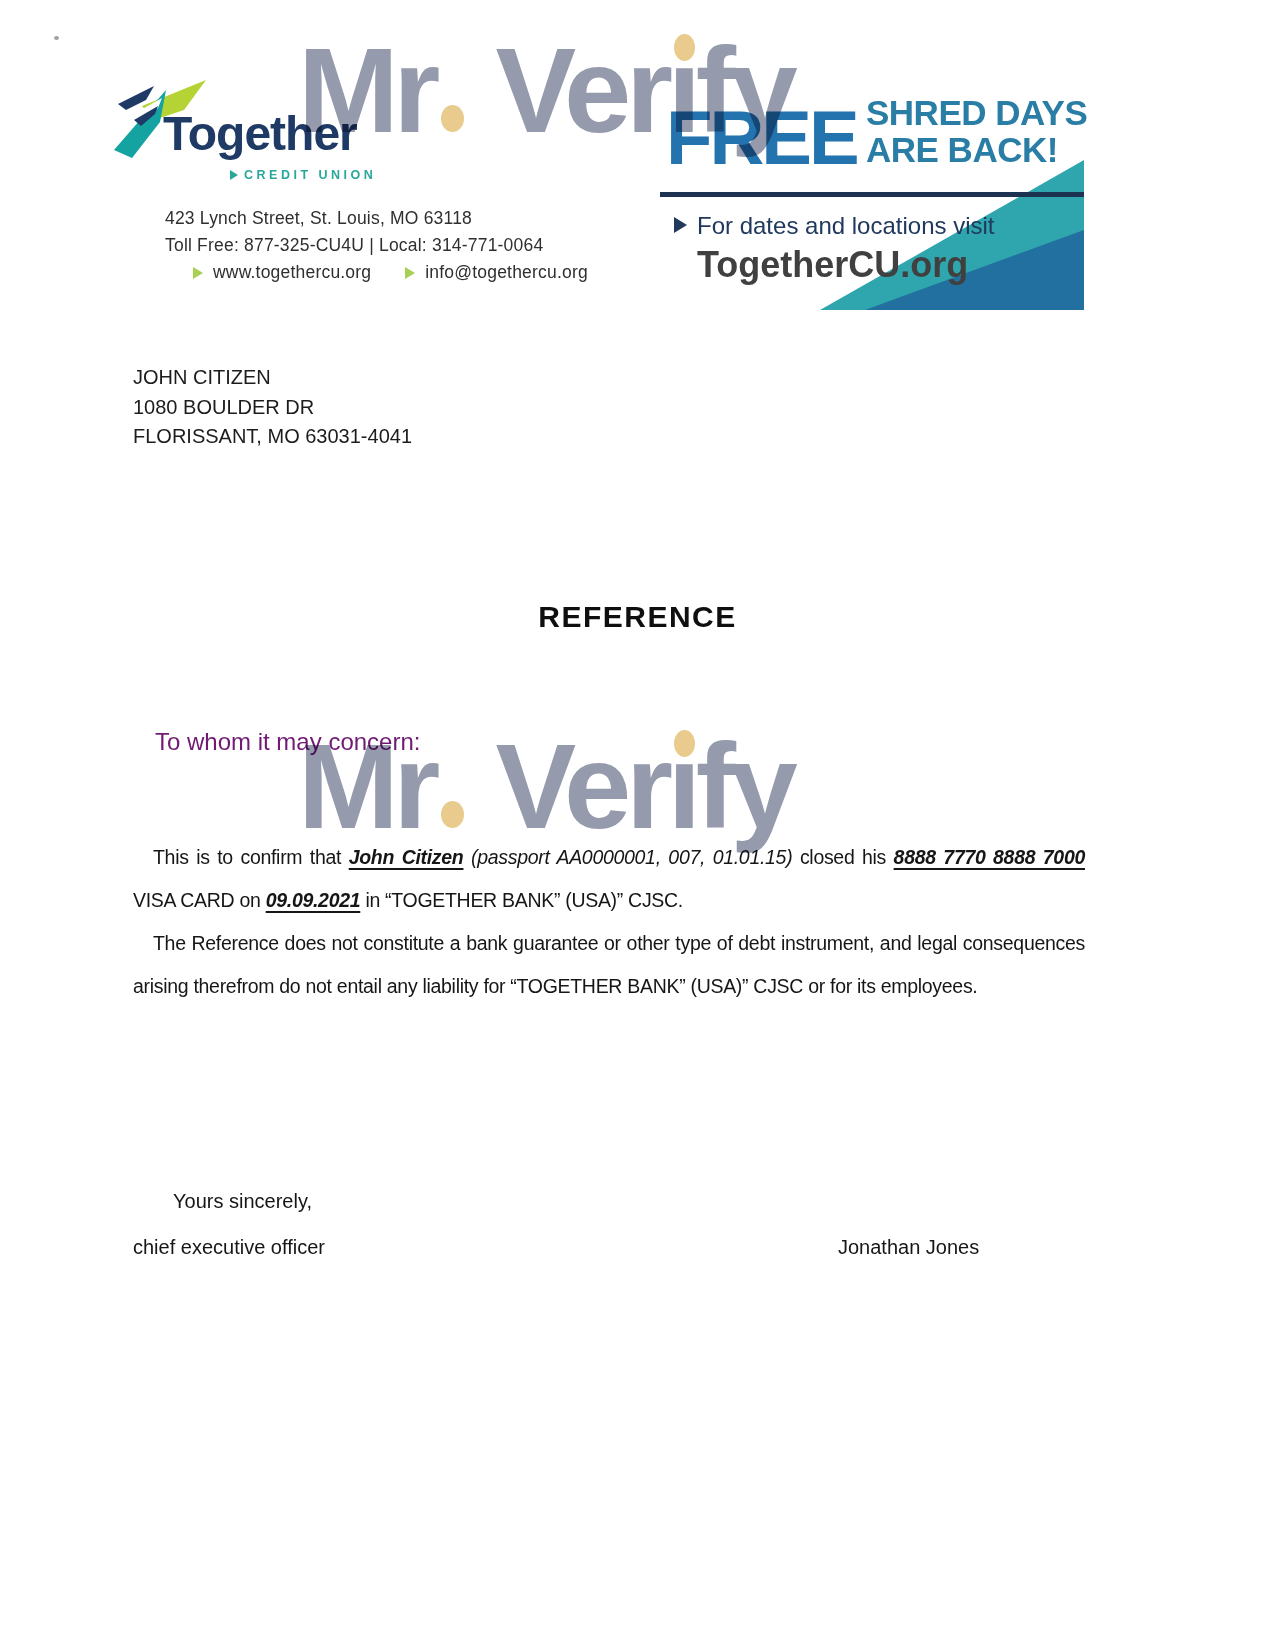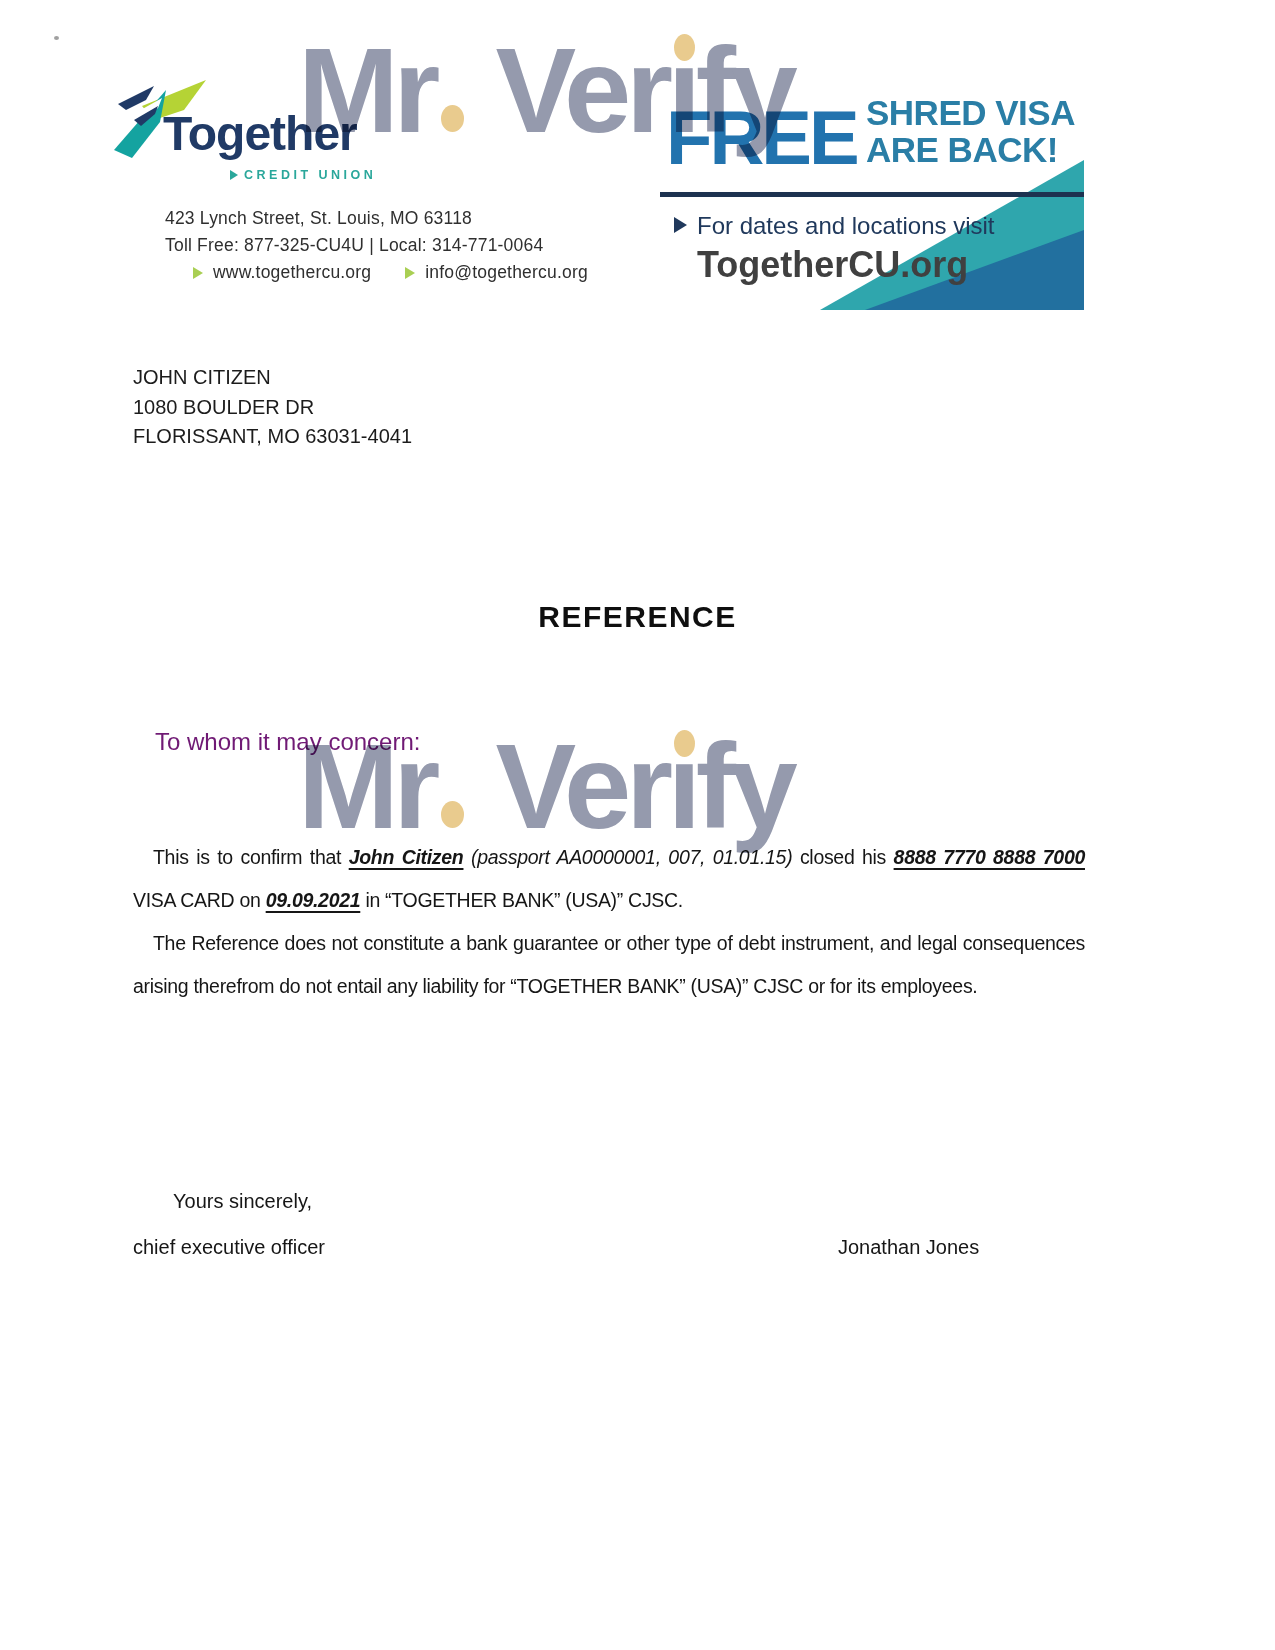--- a/index.html
+++ b/index.html
@@ -132,21 +132,21 @@
     </div>
   </div>
 
   <div class="banner">
     <svg class="banner-tris" viewBox="0 0 424 238" aria-hidden="true">
       <polygon points="424,88 424,238 160,238" fill="#2fa6ad"></polygon>
       <polygon points="424,158 424,238 205,238" fill="#22709f"></polygon>
     </svg>
     <div class="banner-free">FREE</div>
     <div class="banner-shred">
-      <div>SHRED VISA</div>
+      <div>SHRED DAYS</div>
       <div>ARE BACK!</div>
     </div>
     <div class="banner-rule"></div>
     <div class="banner-visit">
       <span class="tri-navy"></span>
       <span>For dates and locations visit</span>
     </div>
     <div class="banner-url">TogetherCU.org</div>
   </div>
 

